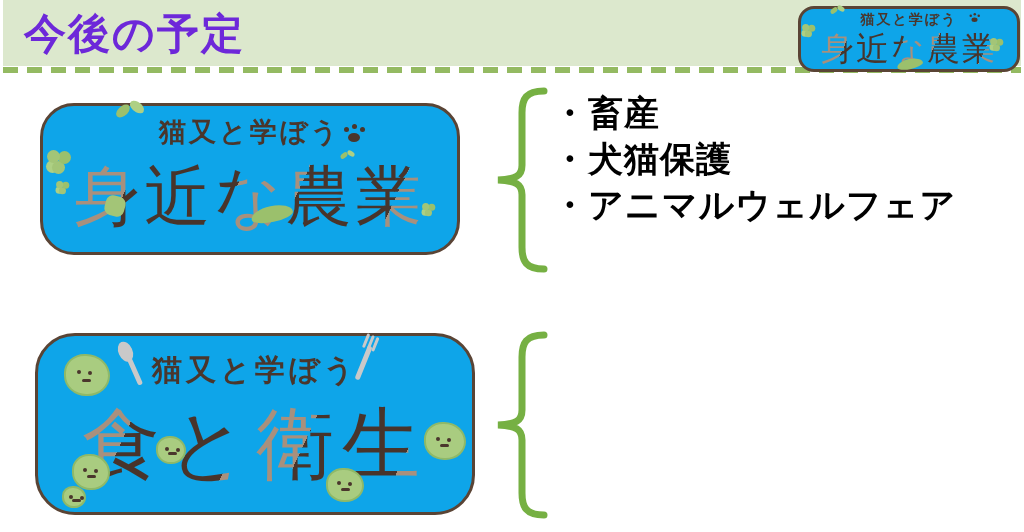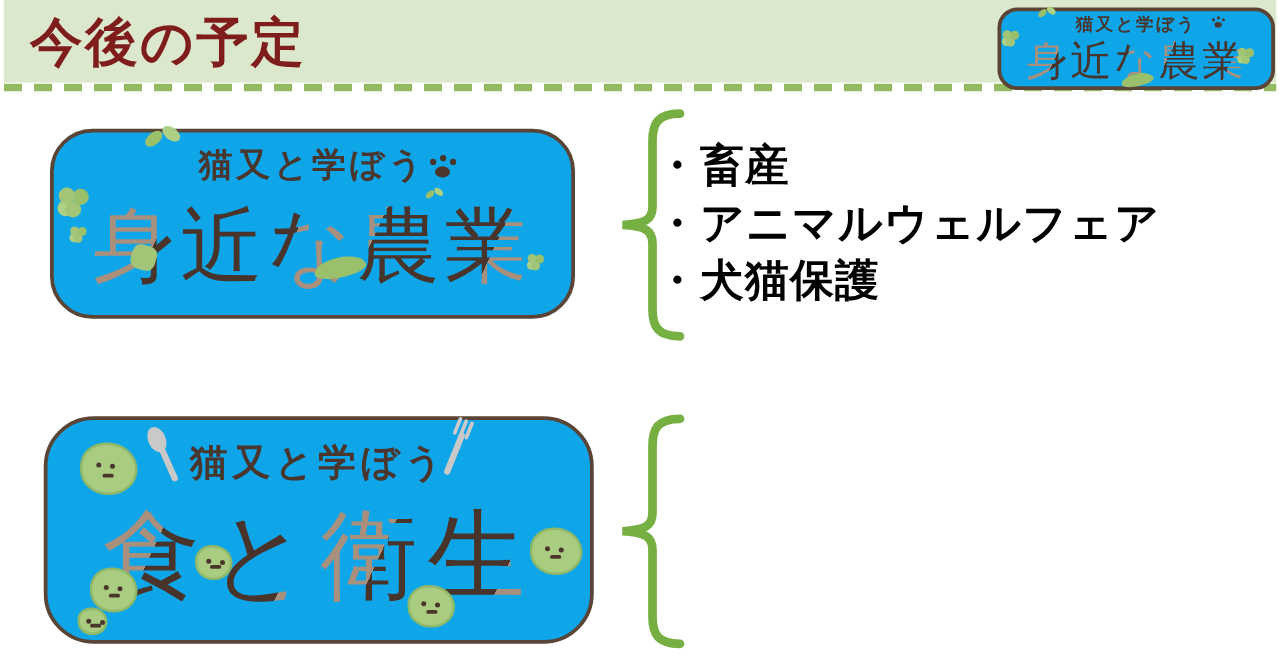--- a/index.html
+++ b/index.html
@@ -1,21 +1,21 @@
 <!DOCTYPE html>
 <html><head>
 <meta charset="utf-8">
 <style>
   html,body{margin:0;padding:0;background:#ffffff;}
   body{font-family:"Liberation Sans","DejaVu Sans",sans-serif;}
   #slide{position:relative;width:1024px;height:532px;background:#ffffff;overflow:hidden;}
 
   
   .header-bar{position:absolute;left:3px;top:0;width:1018px;height:66px;background:#dce8cd;z-index:1;}
-  .slide-title{position:absolute;left:24px;top:6px;font-size:42px;font-weight:700;color:#7f1d1d;letter-spacing:2px;z-index:2;}
+  .slide-title{position:absolute;left:24px;top:6px;font-size:42px;font-weight:700;color:#6d28d9;letter-spacing:2px;z-index:2;}
   .dashed-divider{position:absolute;left:3px;top:67px;width:1018px;height:6px;z-index:2;
     background:repeating-linear-gradient(90deg,#94ba62 0 15px,transparent 15px 24px);}
 
   
   .sticker{position:absolute;background:#0ea5e9;border:3px solid #5a4435;box-sizing:border-box;}
   .logo-tagline{position:relative;text-align:center;font-weight:700;color:#4a362c;}
   .logo-title{position:relative;text-align:center;font-weight:400;color:#48342b;}
   @supports ((-webkit-background-clip:text) or (background-clip:text)){
     .logo-title{
       background:linear-gradient(115deg,#a8907d 0%,#a8907d 22%,#48342b 22%,#48342b 46%,#a8907d 46%,#a8907d 60%,#48342b 60%,#48342b 82%,#a8907d 82%);
@@ -66,21 +66,21 @@
   .fork::before{content:"";position:absolute;top:0;left:2px;width:3px;height:15px;background:#c9c9c9;border-radius:2px;box-shadow:5px 0 0 #c9c9c9,10px 0 0 #c9c9c9;}
   .fork::after{content:"";position:absolute;top:11px;left:7px;width:5px;height:36px;background:#c9c9c9;border-radius:3px;}
 
   
   .brace{position:absolute;left:488px;width:60px;z-index:2;}
   #brace-1{top:86px;height:188px;}
   #brace-2{top:330px;height:190px;}
   .brace svg{width:100%;height:100%;display:block;}
 
   
-  .bullet-list{position:absolute;left:524px;z-index:2;margin-top:20px;}
+  .bullet-list{position:absolute;left:552px;z-index:2;}
   #list-1{top:90px;}
   #list-2{top:346px;}
   .bullet-item{font-size:35px;line-height:46px;font-weight:700;color:#000000;letter-spacing:1px;white-space:nowrap;}
 </style>
 </head>
 <body>
 
 <div id="slide">
 
   <div class="header-bar"></div>
@@ -129,19 +129,19 @@
     </svg>
   </div>
   <div class="brace" id="brace-2">
     <svg viewBox="0 0 60 190" preserveAspectRatio="none">
       <path d="M 56 5 C 38 5 34 13 34 27 L 34 80 C 34 91 28 94 10 95 C 28 96 34 99 34 110 L 34 163 C 34 177 38 185 56 185" fill="none" stroke="#76b043" stroke-width="7" stroke-linecap="round" vector-effect="non-scaling-stroke"></path>
     </svg>
   </div>
 
   <div class="bullet-list" id="list-1">
     <div class="bullet-item">・畜産</div>
+    <div class="bullet-item">・犬猫保護</div>
     <div class="bullet-item">・アニマルウェルフェア</div>
-    <div class="bullet-item">・犬猫保護</div>
   </div>
   <div class="bullet-list" id="list-2">
   </div>
 
 </div>
 
 </body></html>

